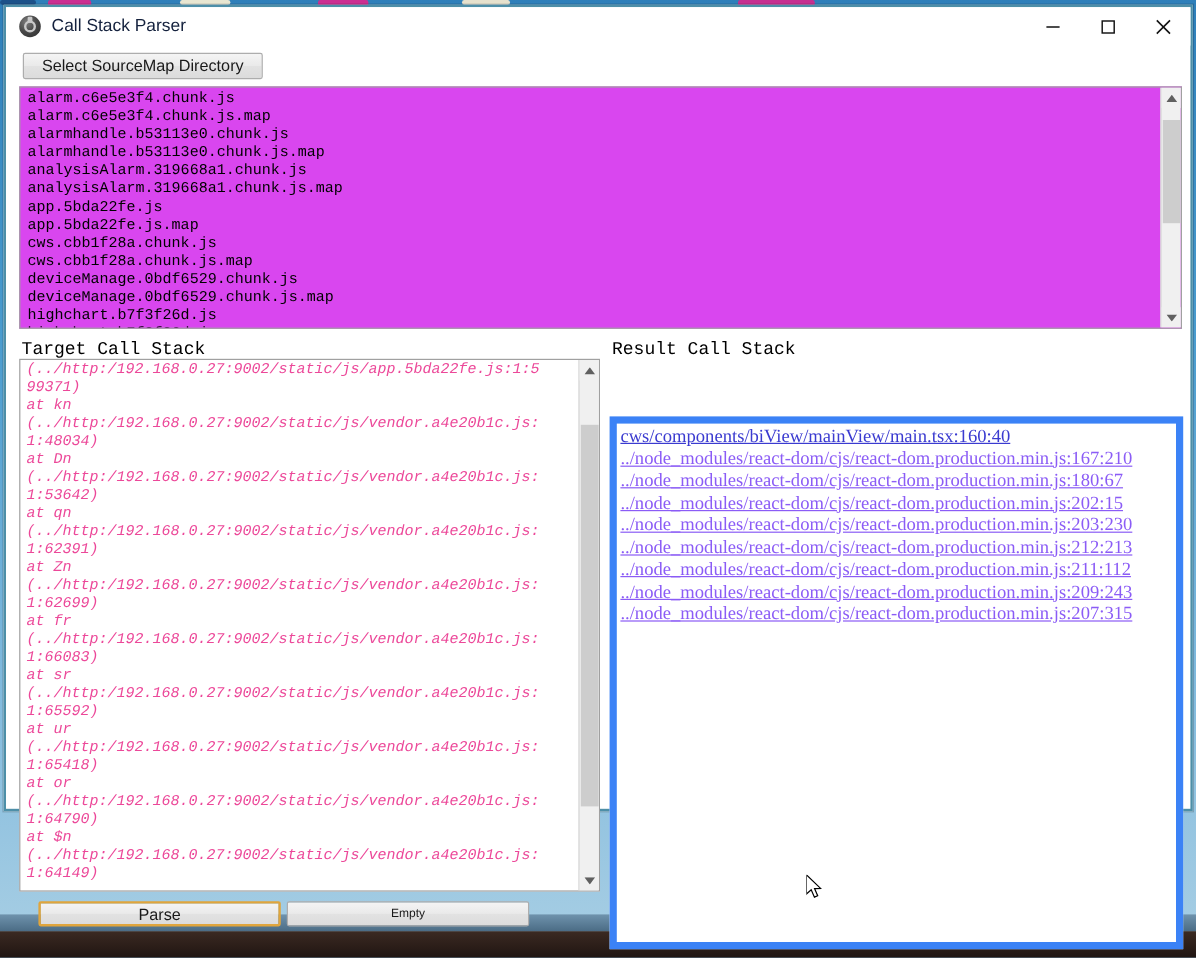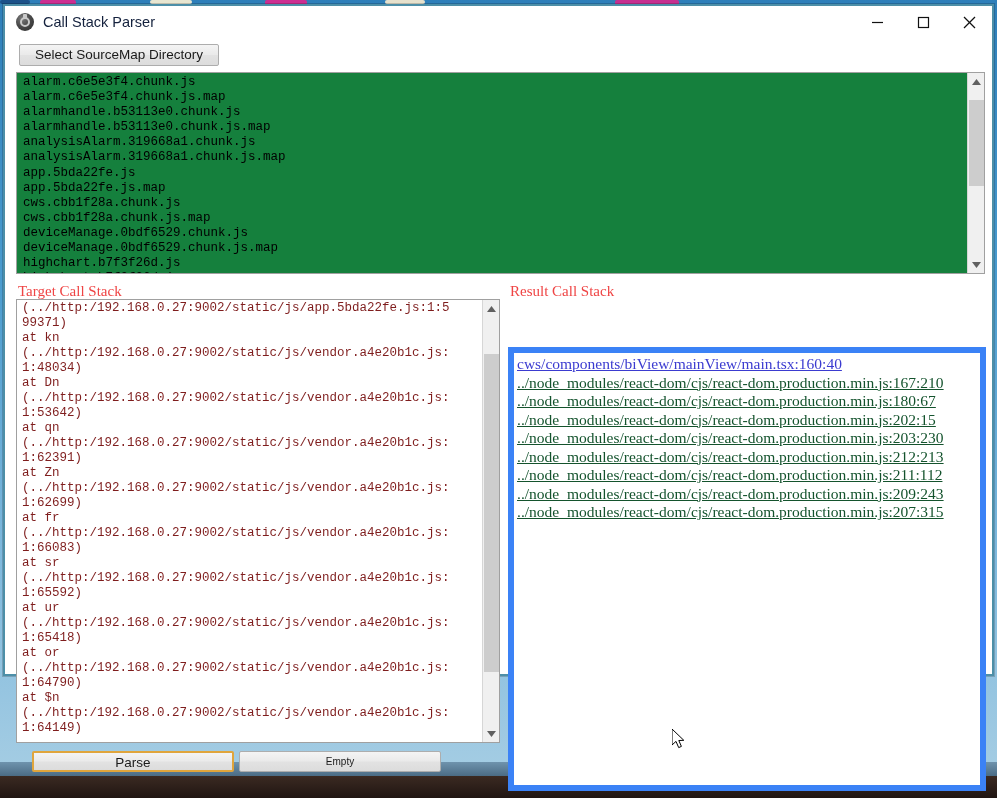--- a/index.html
+++ b/index.html
@@ -133,21 +133,21 @@
   }
 
   
   #filelist-wrap {
     position: absolute;
     left: 11px;
     top: 66px;
     width: 969px;
     height: 202px;
     border: 1px solid #a0a0a0;
-    background: #15803d;
+    background: #d946ef;
     box-sizing: border-box;
     overflow: hidden;
     display: flex;
   }
   #filelist {
     flex: 1 1 auto;
     padding: 2px 0 0 6px;
     font-family: "Liberation Mono", monospace;
     font-size: 12.5px;
     line-height: 15.1px;
@@ -181,23 +181,23 @@
     position: absolute;
     left: 1px;
     width: 15px;
     background: #cdcdcd;
     box-sizing: border-box;
   }
 
   
   .panel-label {
     position: absolute;
-    font-family: Liberation Serif, serif;
+    font-family: Liberation Mono, monospace;
     font-size: 15px;
-    color: #ef4444;
+    color: #000000;
   }
 
   
   #target-wrap {
     position: absolute;
     left: 11px;
     top: 293px;
     width: 484px;
     height: 444px;
     border: 1px solid #a0a0a0;
@@ -205,23 +205,24 @@
     box-sizing: border-box;
     display: flex;
     overflow: hidden;
   }
   #target-text {
     flex: 1 1 auto;
     padding: 1px 0 0 5px;
     font-family: "Liberation Mono", monospace;
     font-size: 12.5px;
     line-height: 15px;
-    color: #7f1d1d;
+    color: #ec4899;
     white-space: pre;
     overflow: hidden;
+    font-style: italic;
   }
 
   
   #result-wrap {
     position: absolute;
     left: 503px;
     top: 293px;
     width: 478px;
     height: 444px;
     border: 6px solid #3b82f6;
@@ -229,21 +230,21 @@
     box-sizing: border-box;
     overflow: hidden;
     padding: 2px 0 0 3px;
     margin-top: 48px;
   }
   #result-wrap a {
     display: block;
     font-family: "Liberation Serif", serif;
     font-size: 15.5px;
     line-height: 18.5px;
-    color: #14532d;
+    color: #8b5cf6;
     text-decoration: underline;
     white-space: nowrap;
     cursor: pointer;
   }
   #result-wrap a:first-child { color: #3b3bd0; }
 
   
   #footer {
     position: absolute;
     left: 15px;

